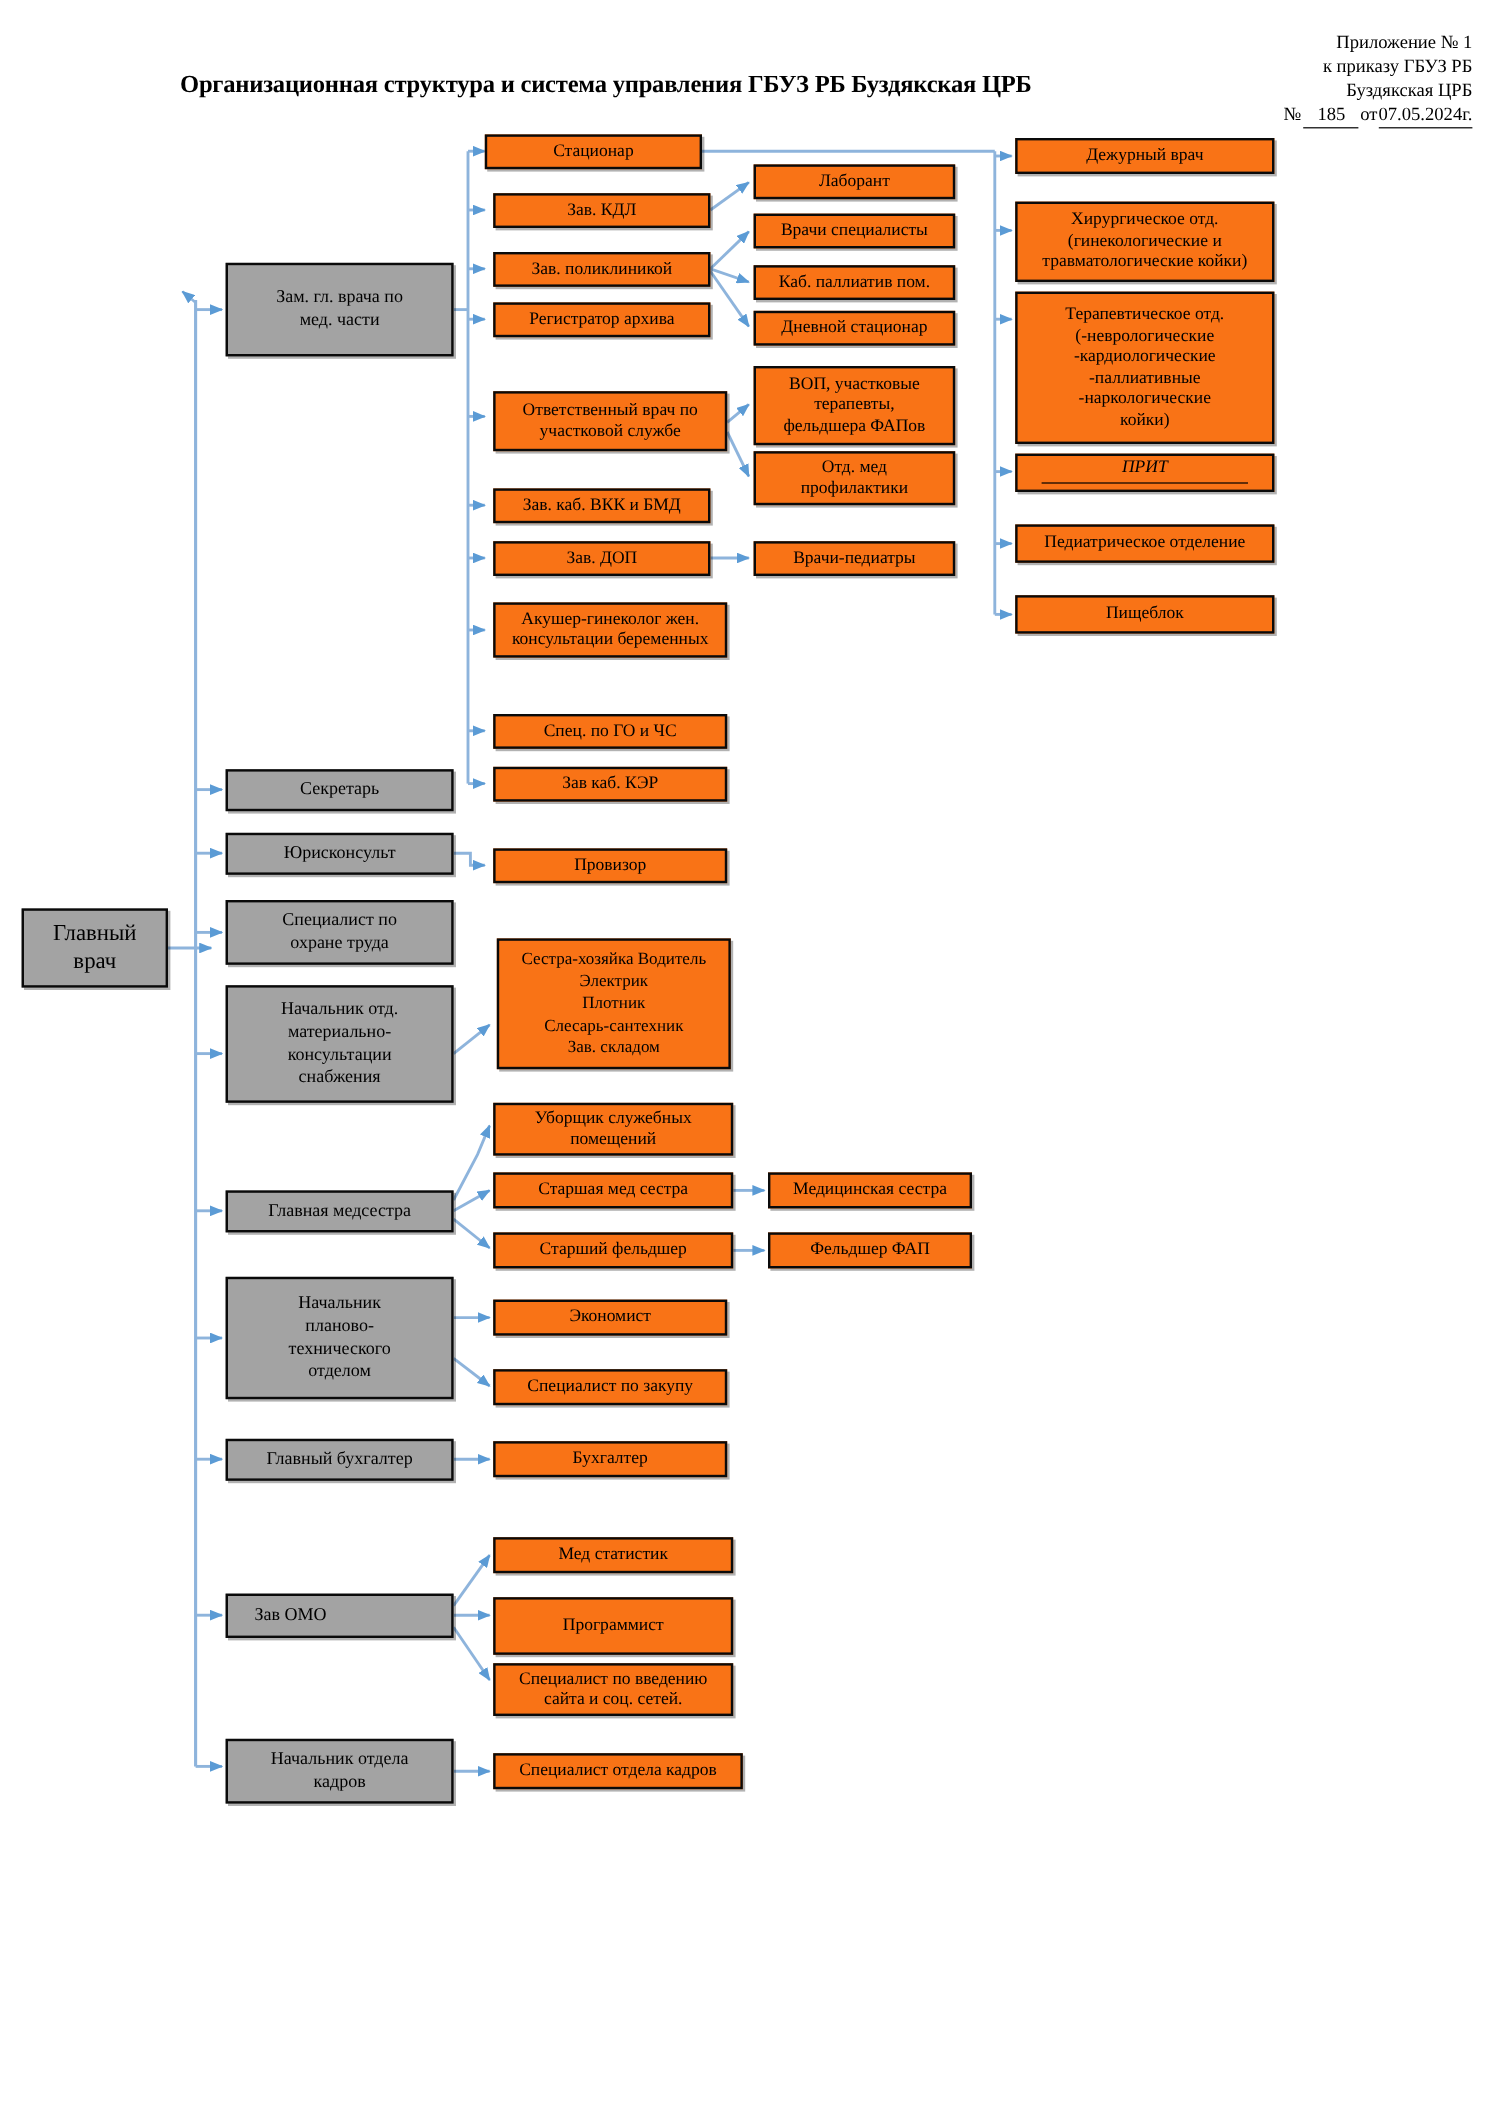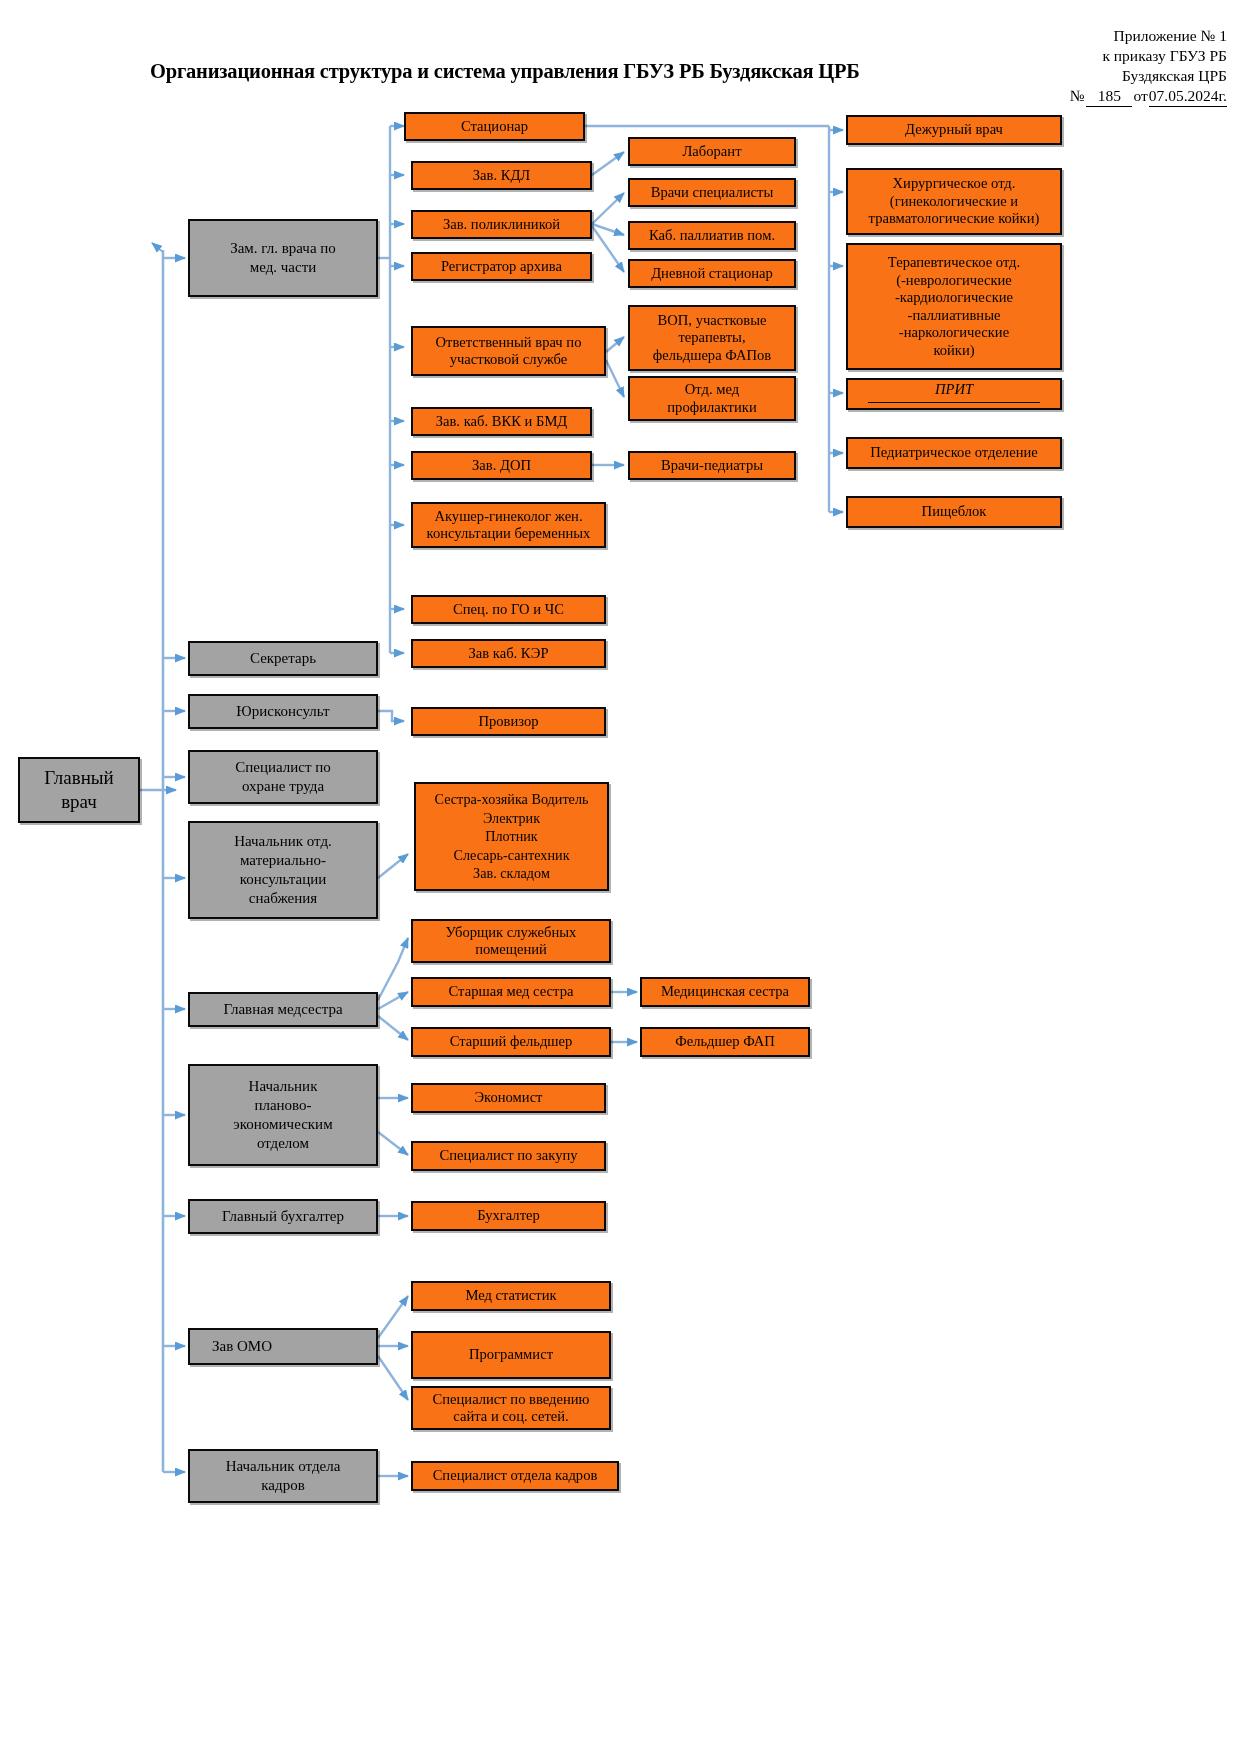--- a/index.html
+++ b/index.html
@@ -174,21 +174,21 @@
   </div>
 
   <div class="node blue big" style="left:188px;top:992px;width:190px;height:35px;">
     <div class="inner">Главная медсестра</div>
   </div>
 
   <div class="node blue big" style="left:188px;top:1064px;width:190px;height:102px;">
     <div class="inner">
       <span>Начальник</span><br>
       <span>планово-</span><br>
-      <span>экономическим</span><br>
+      <span>технического</span><br>
       <span>отделом</span>
     </div>
   </div>
 
   <div class="node blue big" style="left:188px;top:1199px;width:190px;height:35px;">
     <div class="inner">Главный бухгалтер</div>
   </div>
 
   <div class="node blue big" style="left:188px;top:1328px;width:190px;height:37px;">
     <div class="inner" style="text-align:left;padding-left:18px;">Зав ОМО</div>

